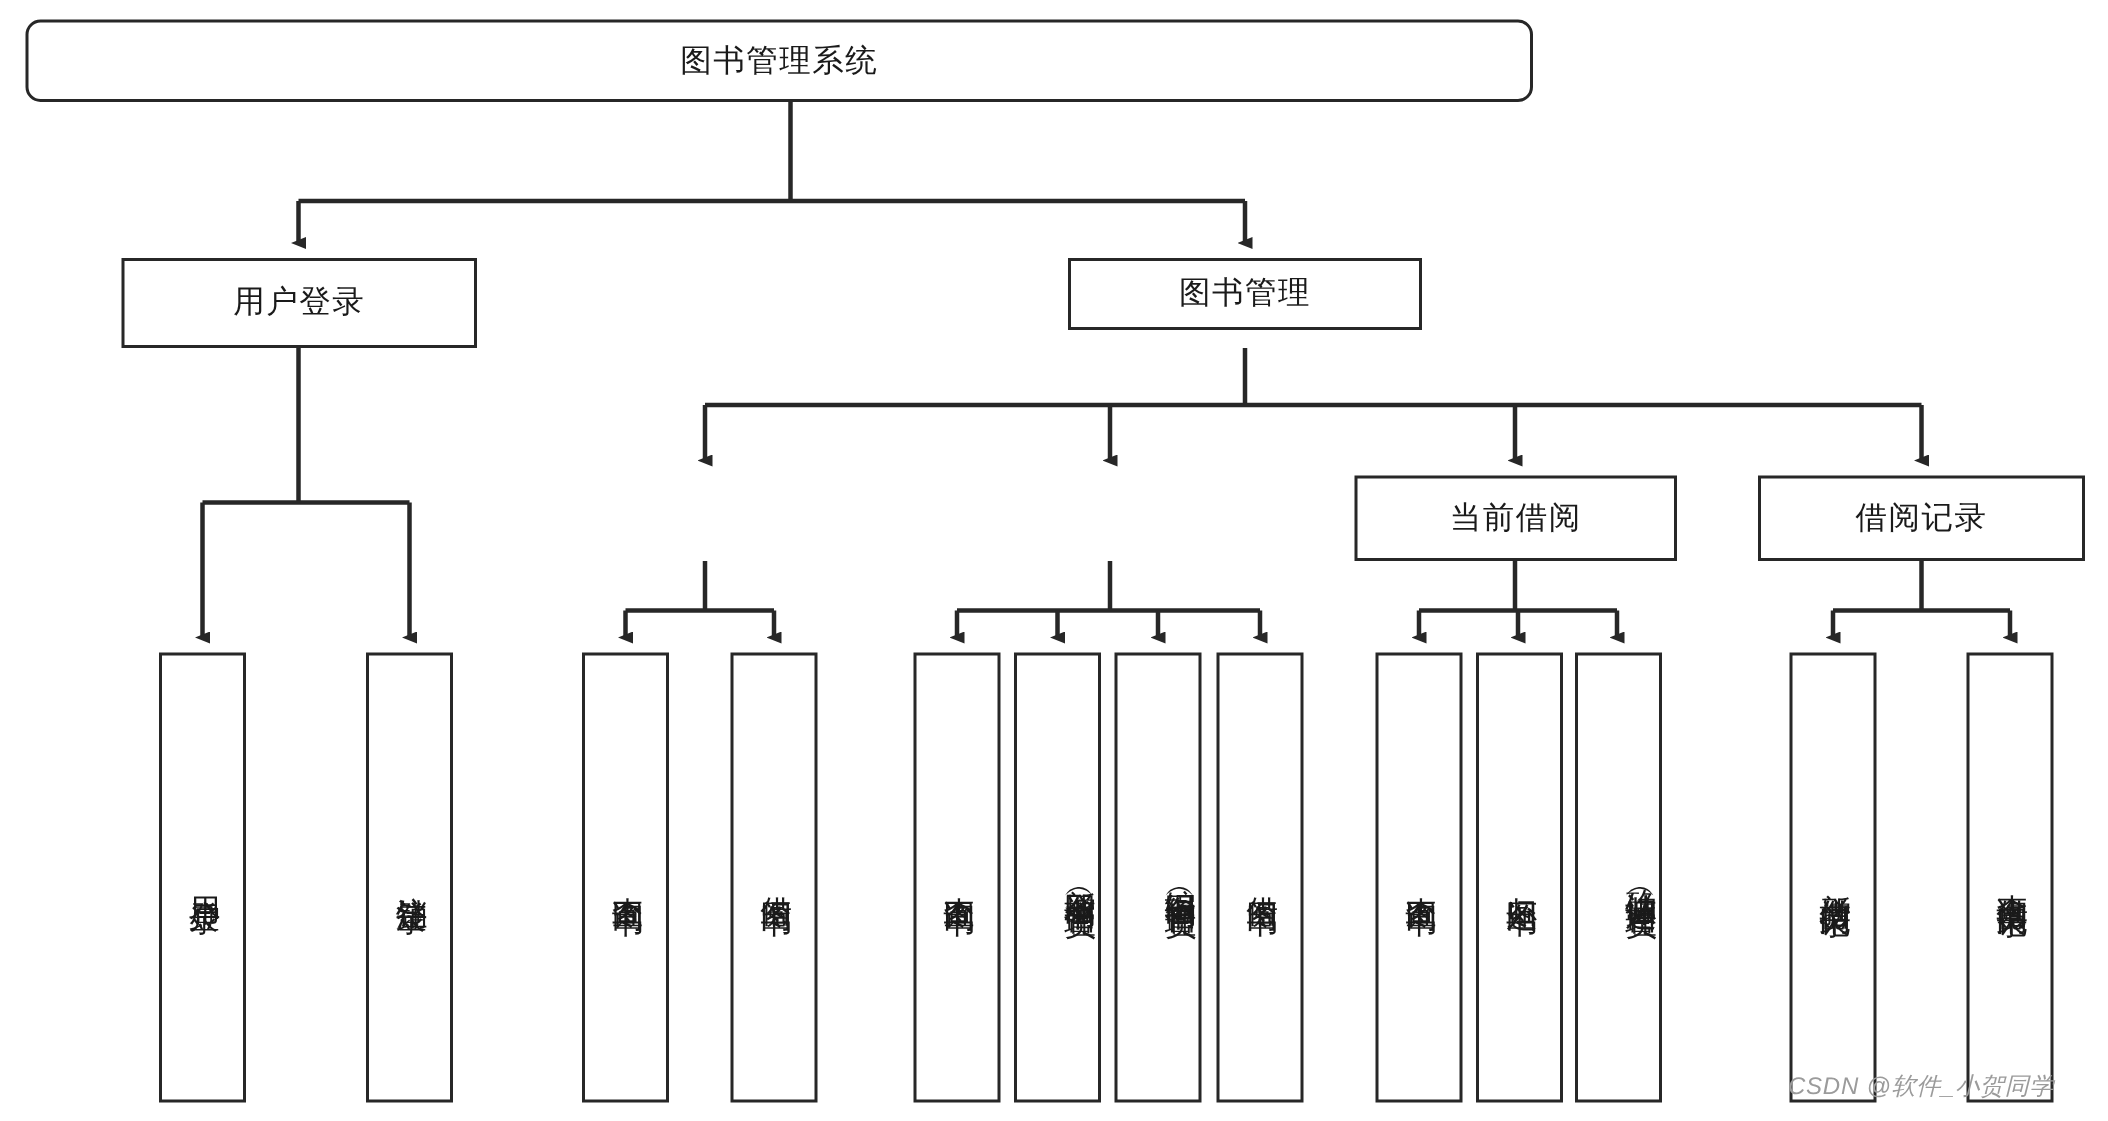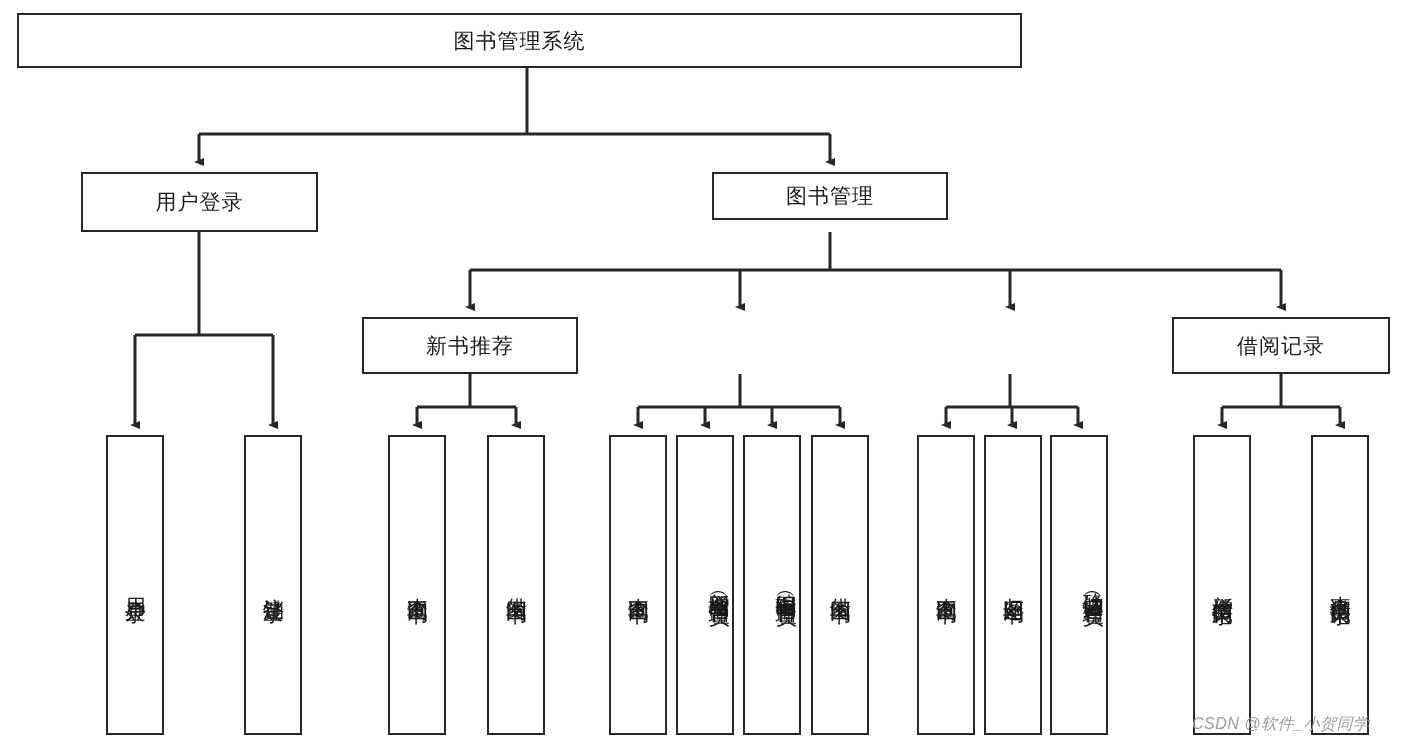--- a/index.html
+++ b/index.html
@@ -111,33 +111,33 @@
       <path d="M1012,407 L1012,425" marker-end="url(#arrow)"></path>
       <path d="M1078,407 L1078,425" marker-end="url(#arrow)"></path>
 
       <path d="M1281,374 L1281,407"></path>
       <path d="M1222,407 L1340,407"></path>
       <path d="M1222,407 L1222,425" marker-end="url(#arrow)"></path>
       <path d="M1340,407 L1340,425" marker-end="url(#arrow)"></path>
     </g>
   </svg>
 
-  <div class="node node-h" style="left:17px; top:13px; width:1005px; height:55px;">
+  <div class="node node-h" style="left:17px; top:13px; width:1005px; height:55px;border-radius:10px;">
     <span>图书管理系统</span>
   </div>
 
   <div class="node node-h" style="left:81px; top:172px; width:237px; height:60px;">
     <span>用户登录</span>
   </div>
   <div class="node node-h" style="left:712px; top:172px; width:236px; height:48px;">
     <span>图书管理</span>
   </div>
 
-  <div class="node node-h" style="left:362px; top:317px; width:216px; height:57px;">
-    <span>新书推荐</span>
+  <div class="node node-h" style="left:903px; top:317px; width:215px; height:57px;">
+    <span>当前借阅</span>
   </div>
   <div class="node node-h" style="left:1172px; top:317px; width:218px; height:57px;">
     <span>借阅记录</span>
   </div>
 
   <div class="node node-v" style="left:106px; top:435px; width:58px; height:300px;">
     <span>用户登录</span>
   </div>
   <div class="node node-v" style="left:244px; top:435px; width:58px; height:300px;">
     <span>注销登录</span>

